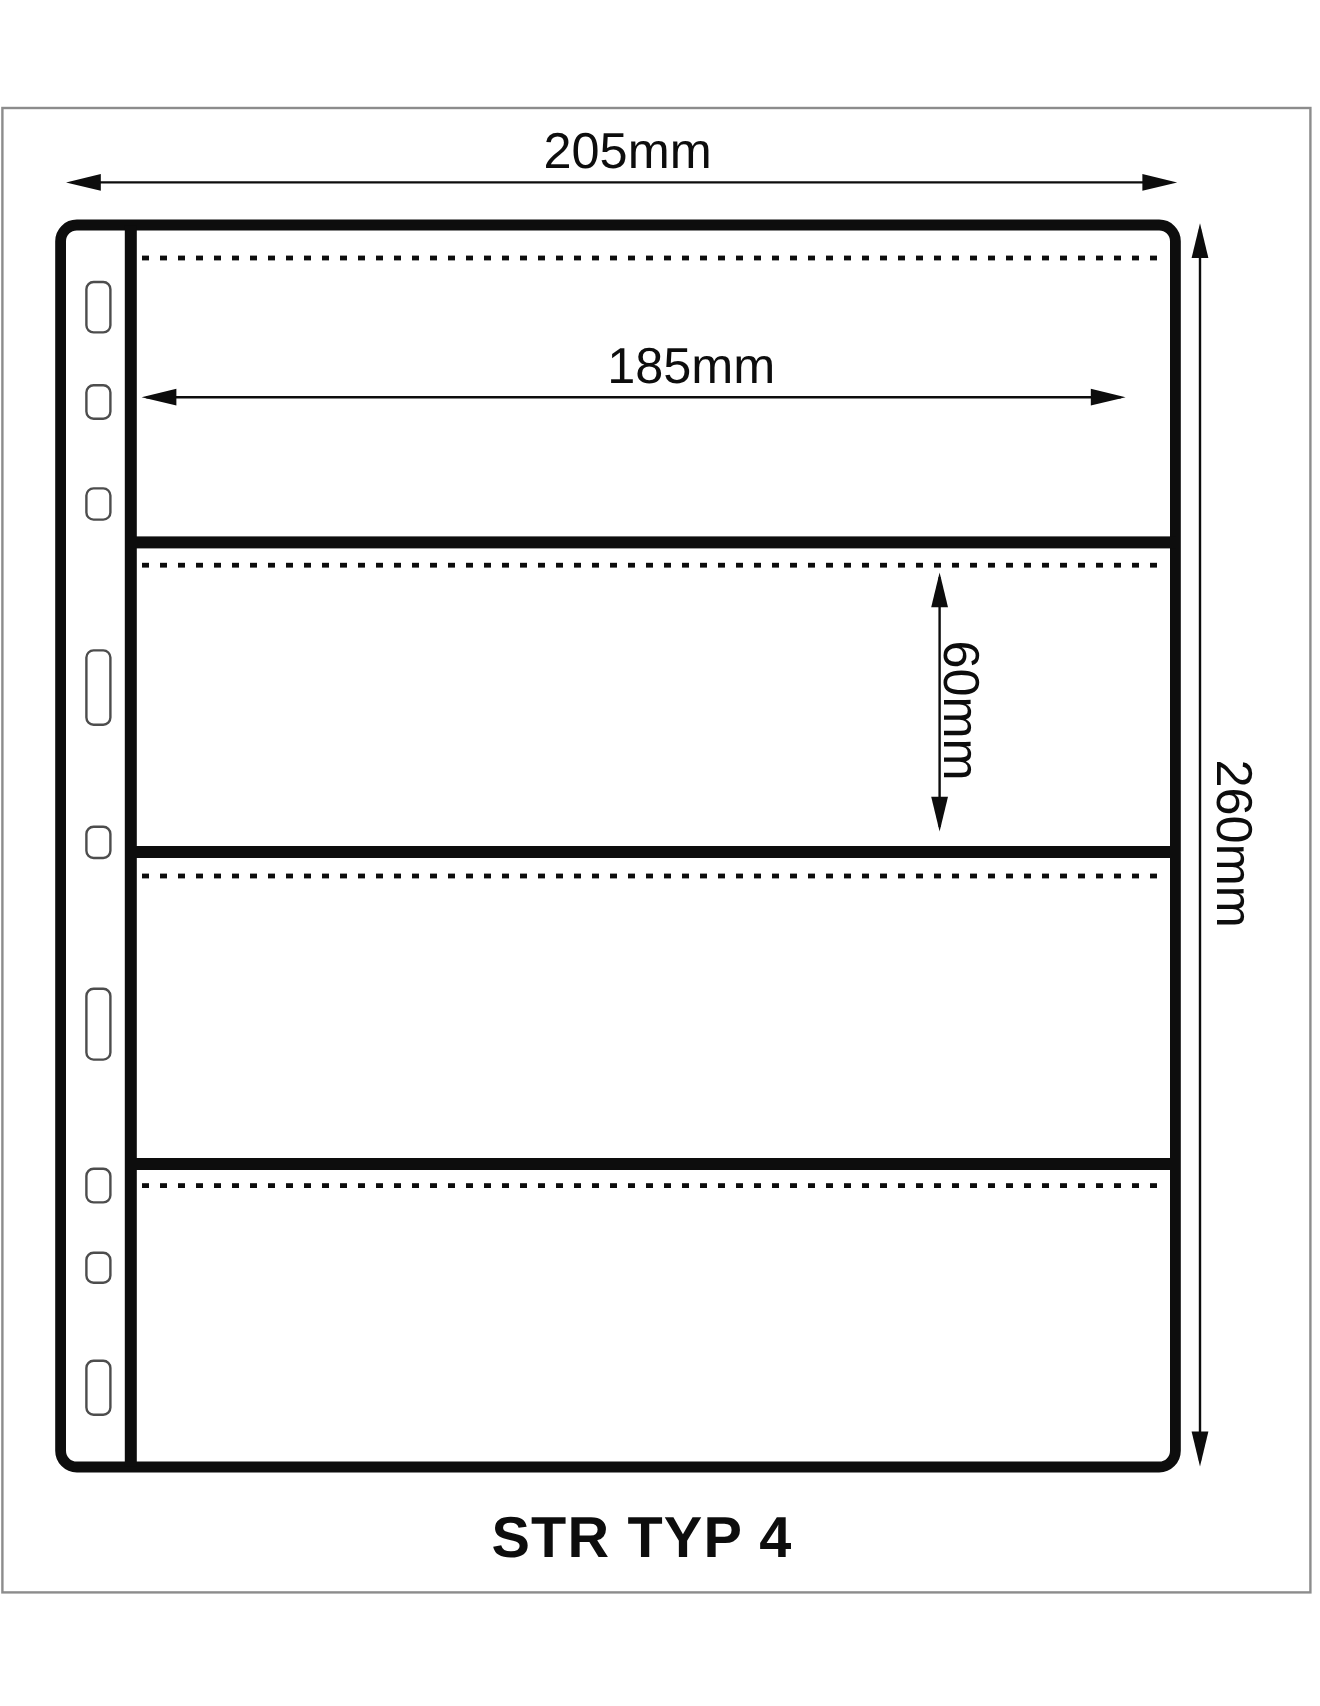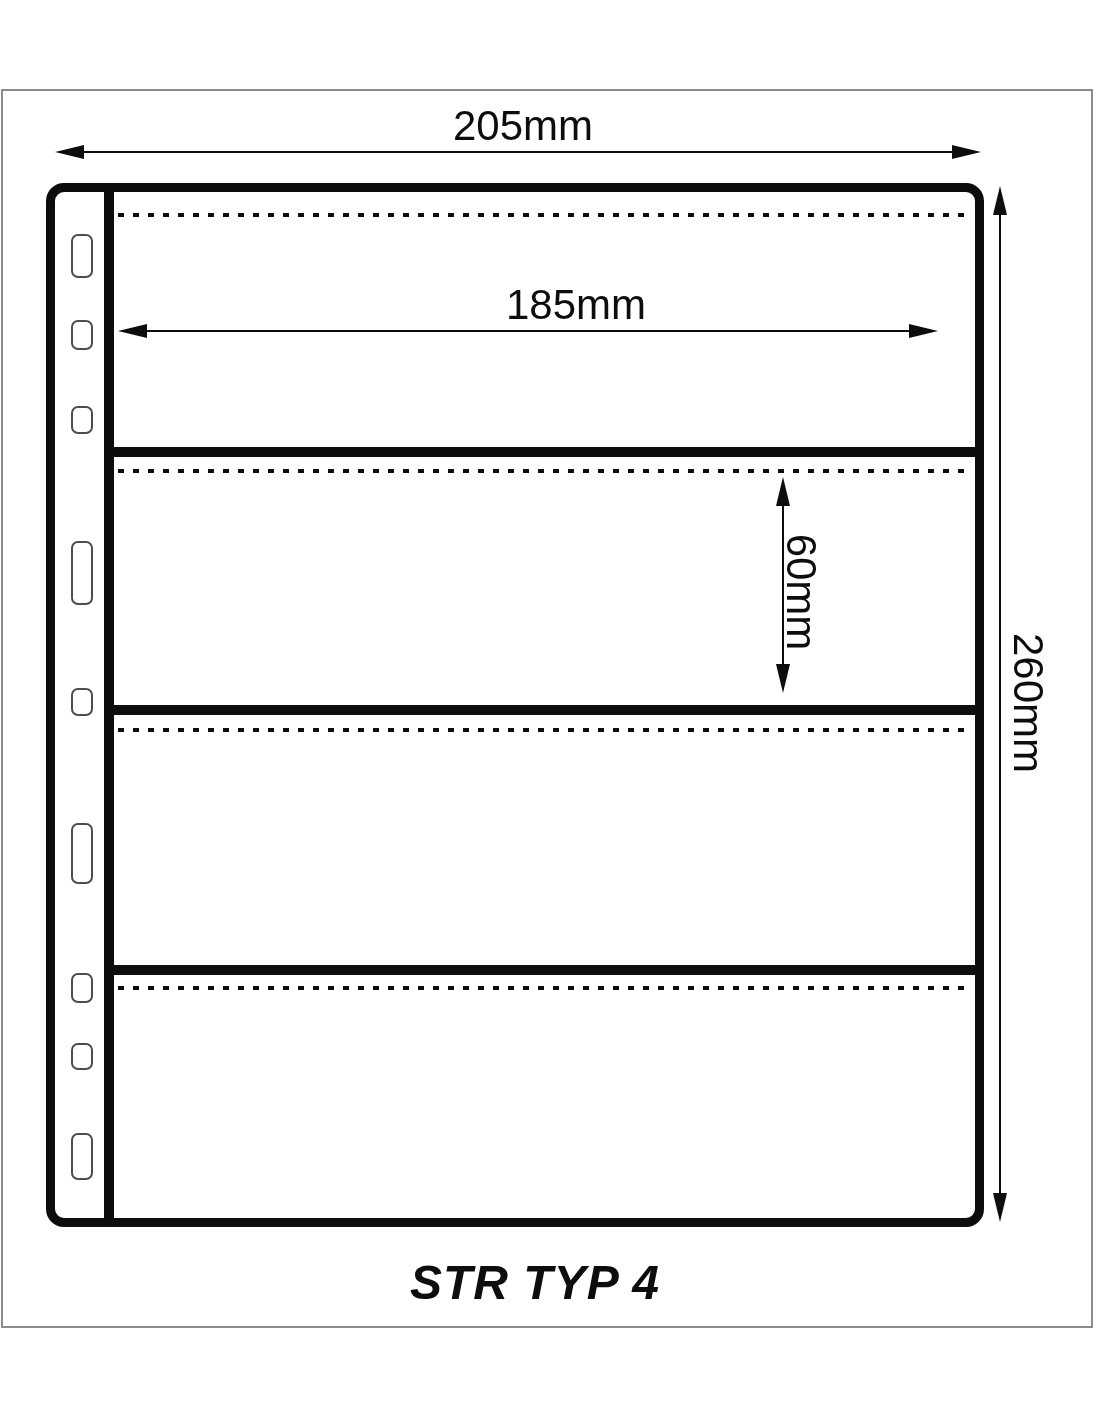--- a/index.html
+++ b/index.html
@@ -74,21 +74,20 @@
     white-space: nowrap;
   }
   .dim-label.vertical {
     transform: translate(-50%, -50%) rotate(90deg);
   }
   .caption {
     position: absolute;
     transform: translate(-50%, -50%);
     font-size: 48px;
     font-weight: bold;
-    font-style: italic;
     color: #0d0d0d;
     white-space: nowrap;
     letter-spacing: 1px;
   }
   svg.arrows {
     position: absolute;
     left: 0; top: 0;
     width: 1100px; height: 1422px;
     pointer-events: none;
   }

